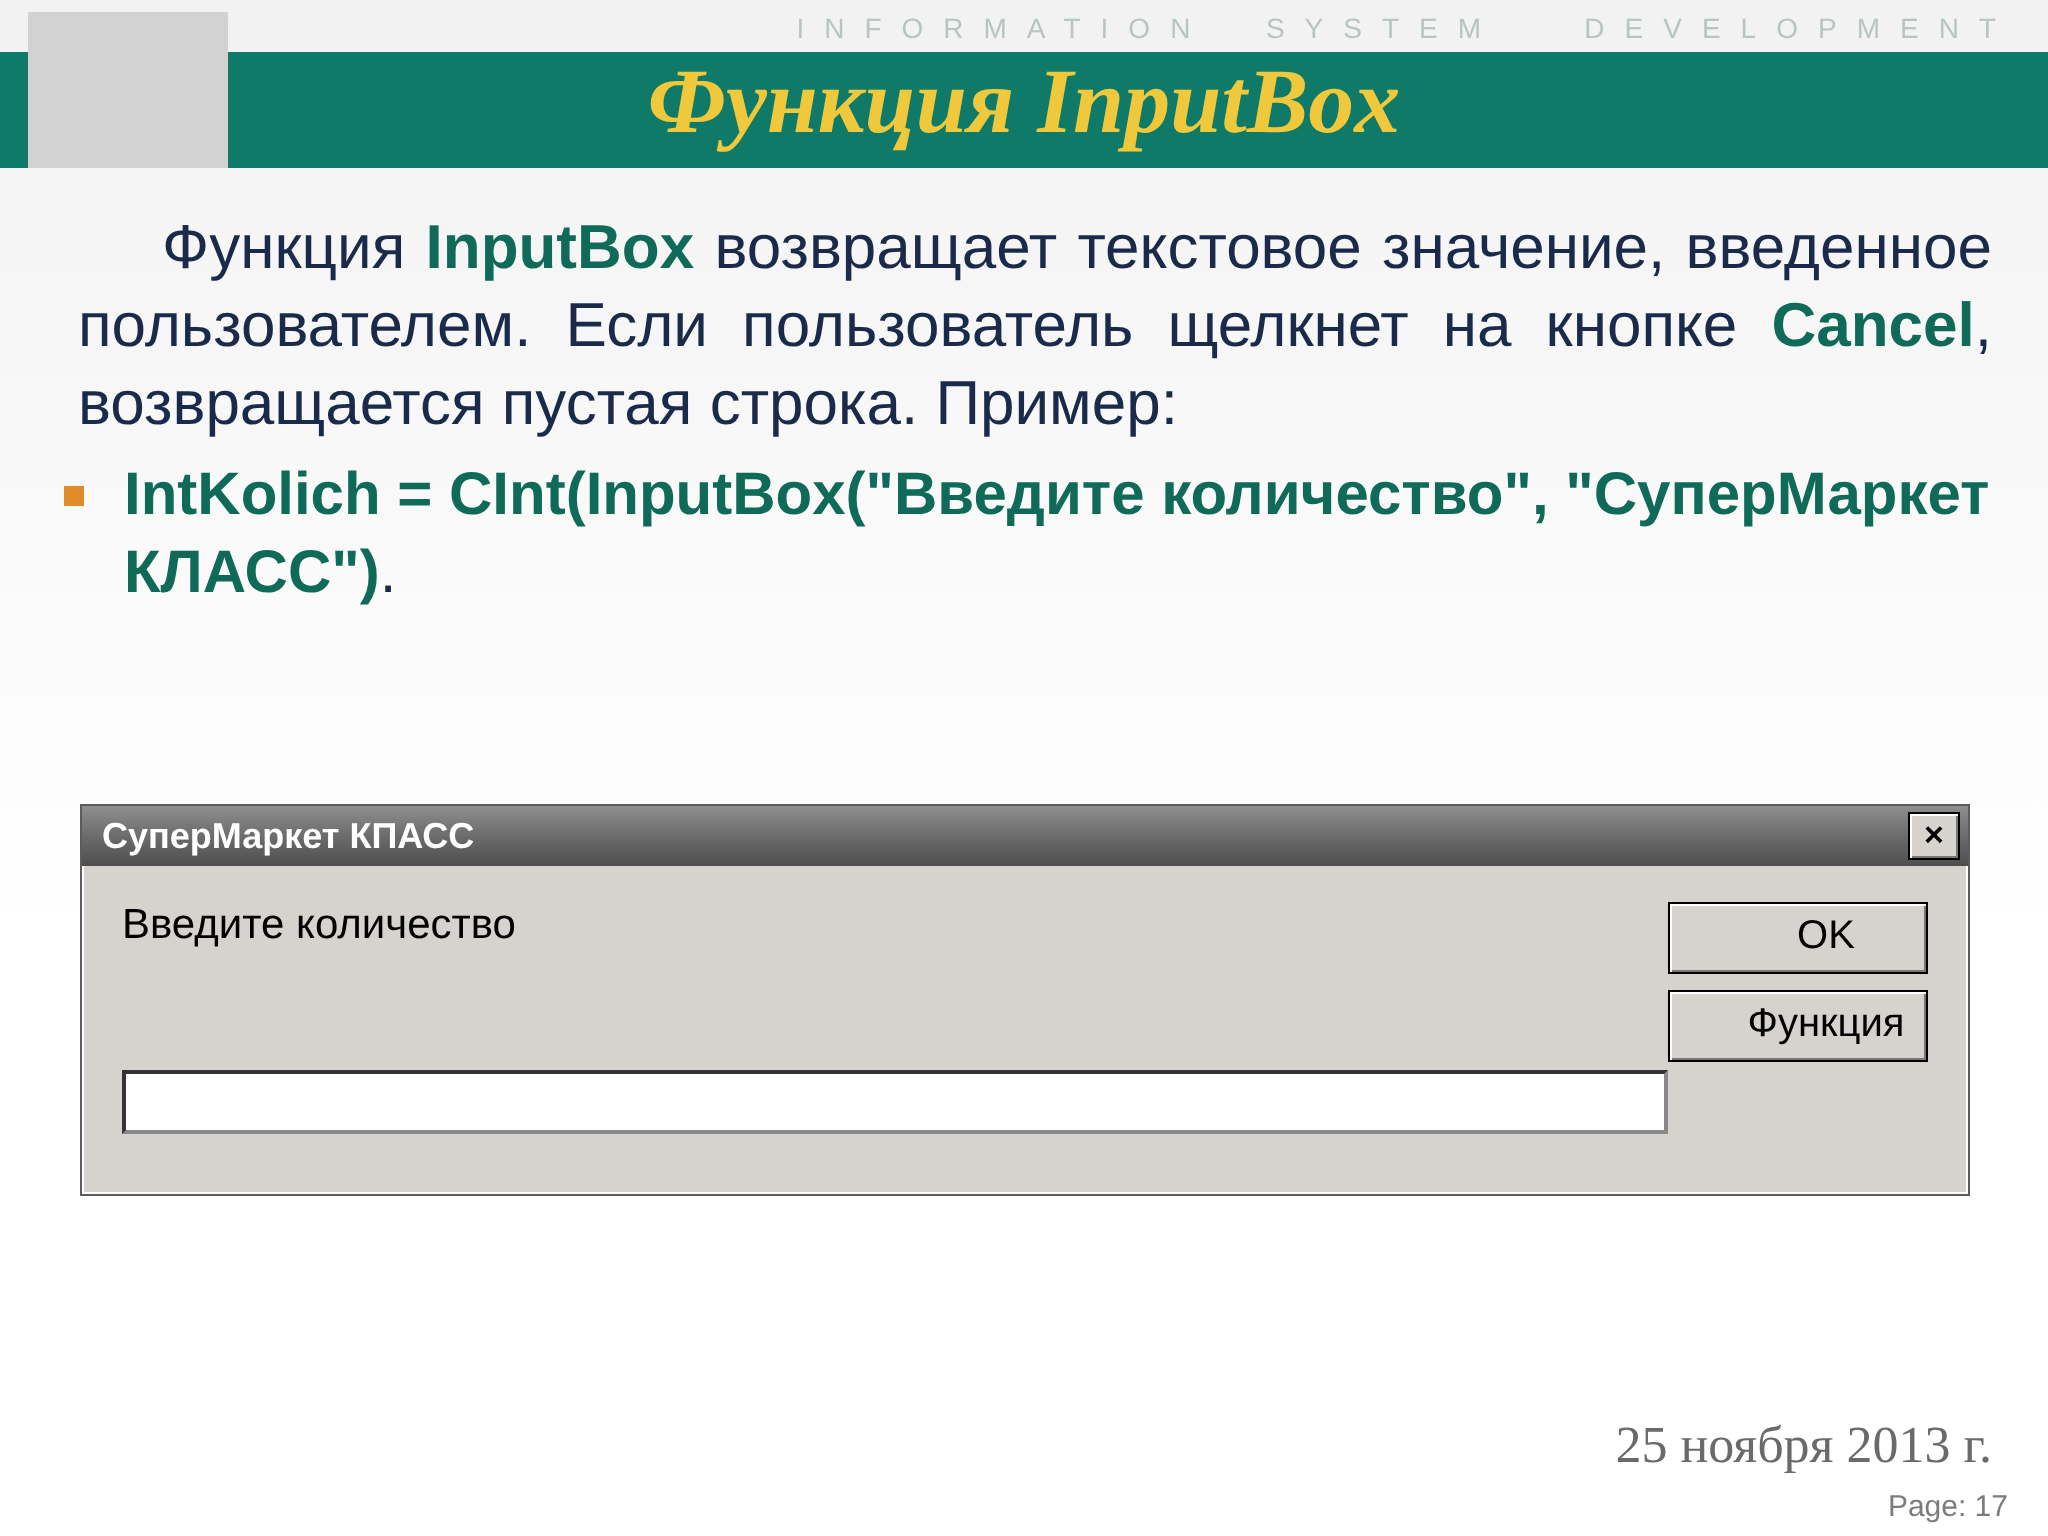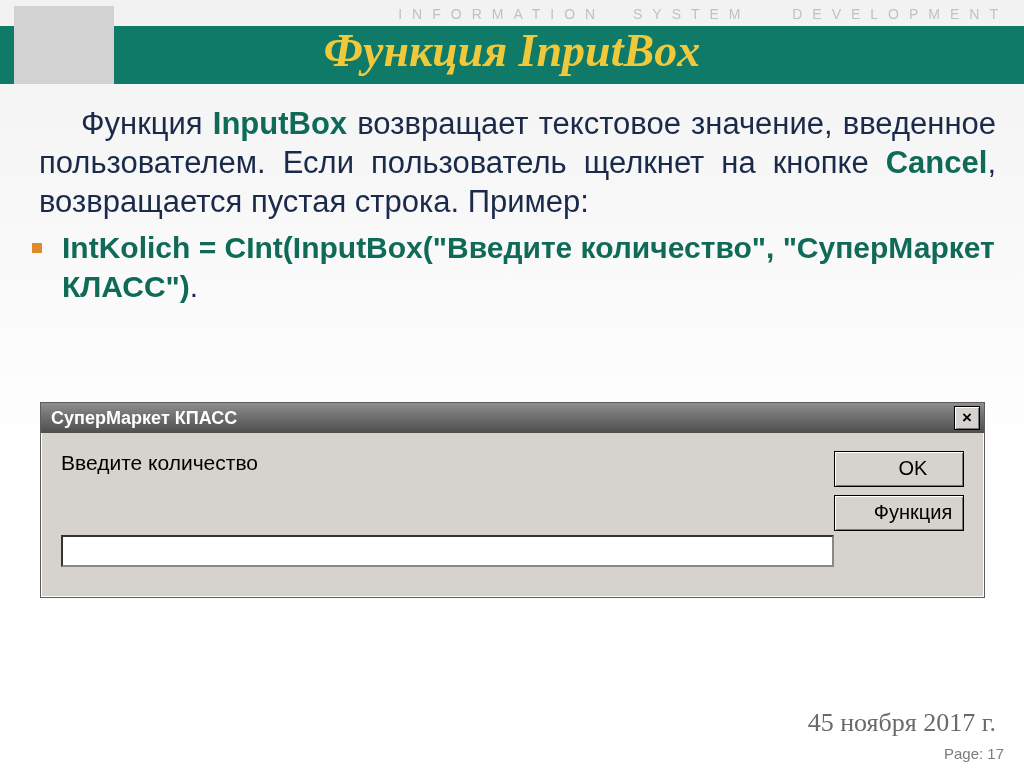--- a/index.html
+++ b/index.html
@@ -233,16 +233,16 @@
           <div class="dlg-input"></div>
         </div>
         <div class="dlg-right">
           <div class="dlg-btn">OK</div>
           <div class="dlg-btn">Функция</div>
         </div>
       </div>
     </div>
   </div>
 
-  <div class="footer-date">45 ноября 2017 г.</div>
+  <div class="footer-date">25 ноября 2013 г.</div>
   <div class="footer-page">Page: 17</div>
 
 </div>
 
 </body></html>

